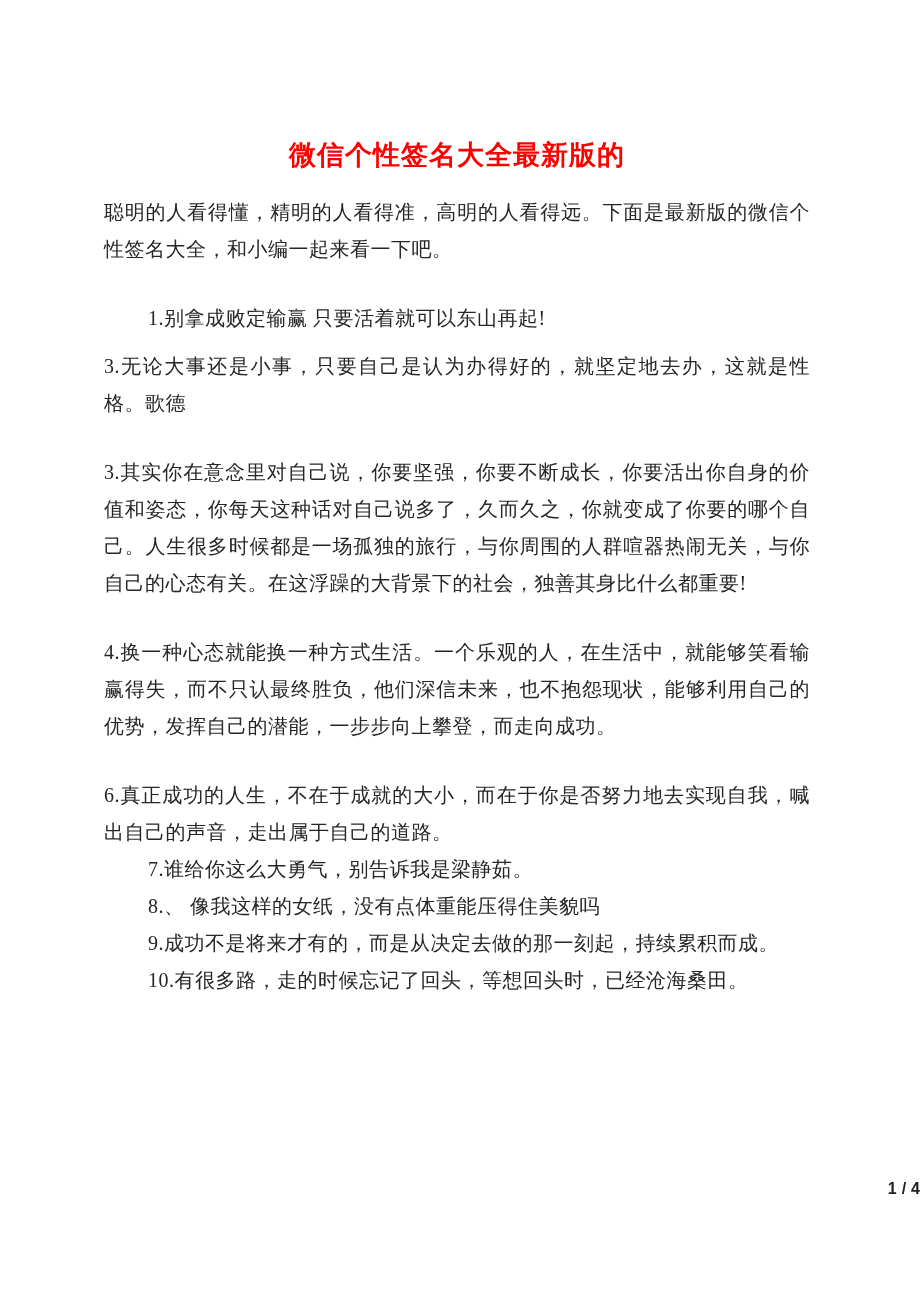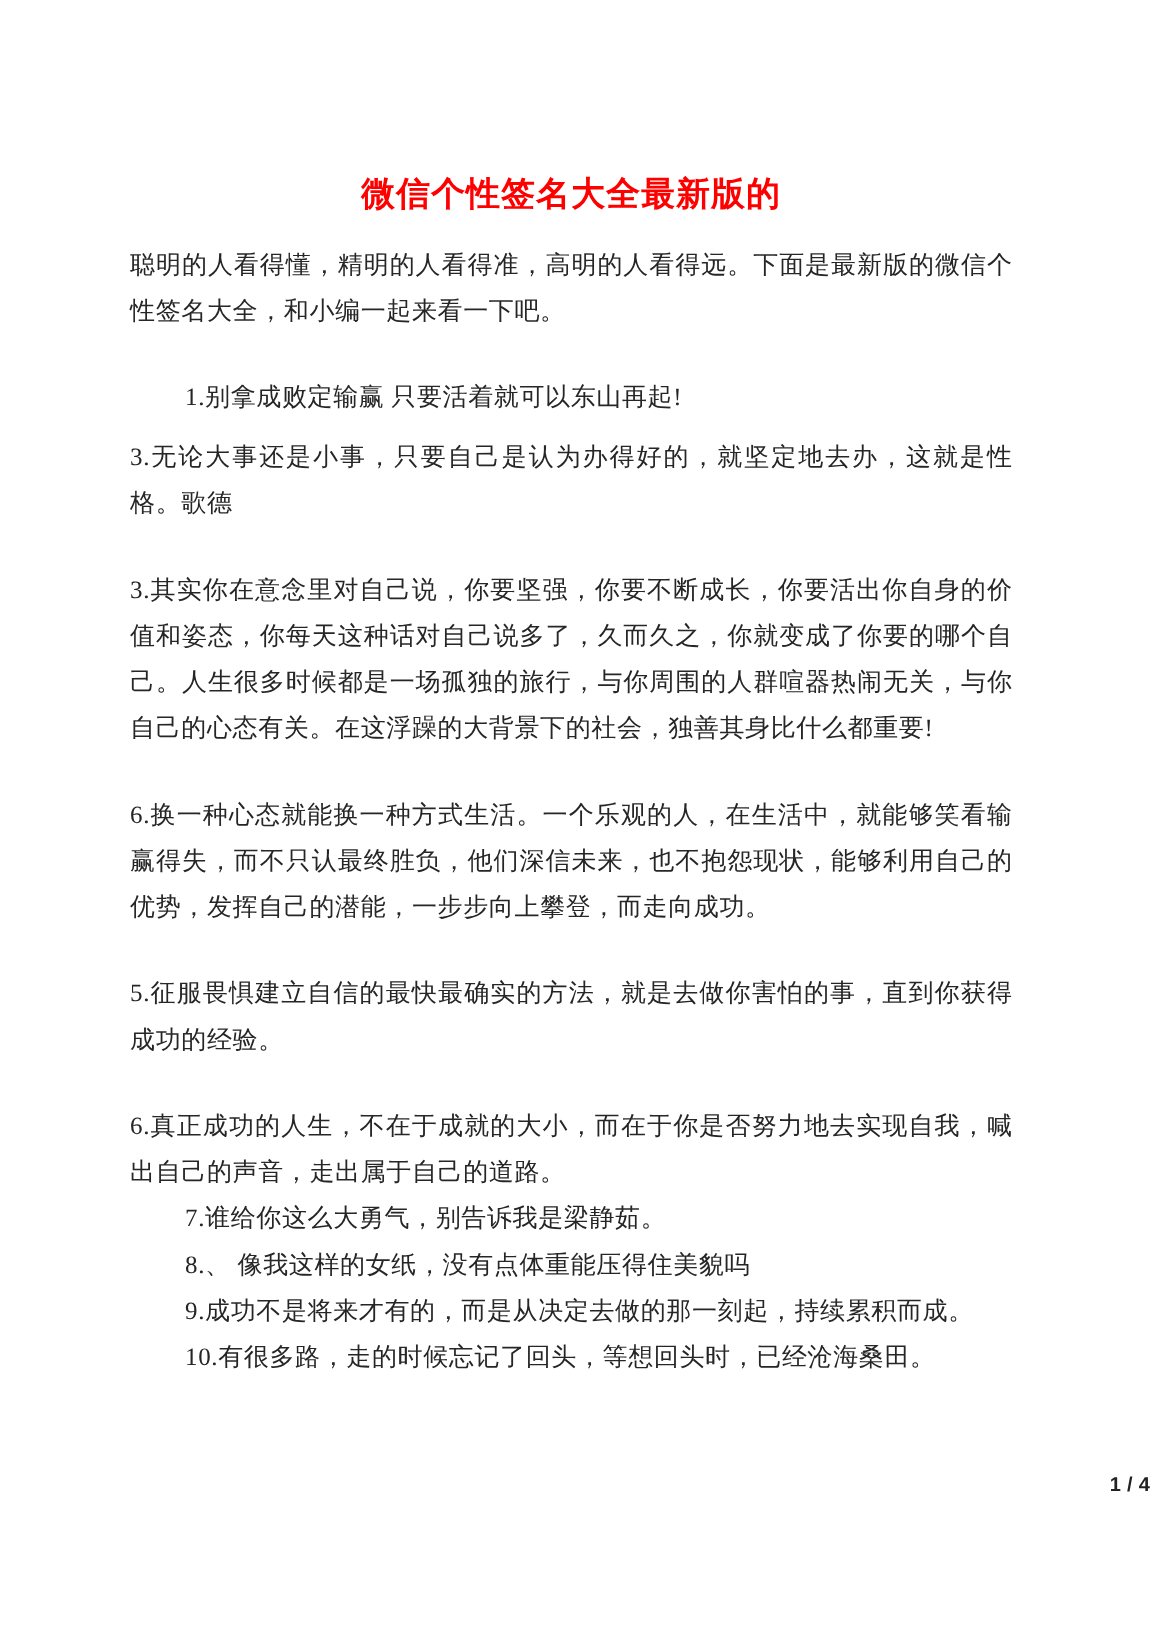--- a/index.html
+++ b/index.html
@@ -64,23 +64,22 @@
     <h1 class="doc-title">微信个性签名大全最新版的</h1>
 
     <p class="para gap-after">聪明的人看得懂，精明的人看得准，高明的人看得远。下面是最新版的微信个性签名大全，和小编一起来看一下吧。</p>
 
     <p class="para indent gap-after-lg">1.别拿成败定输赢 只要活着就可以东山再起!</p>
 
     <p class="para gap-after">3.无论大事还是小事，只要自己是认为办得好的，就坚定地去办，这就是性格。歌德</p>
 
     <p class="para gap-after">3.其实你在意念里对自己说，你要坚强，你要不断成长，你要活出你自身的价值和姿态，你每天这种话对自己说多了，久而久之，你就变成了你要的哪个自己。人生很多时候都是一场孤独的旅行，与你周围的人群喧器热闹无关，与你自己的心态有关。在这浮躁的大背景下的社会，独善其身比什么都重要!</p>
 
-    <p class="para gap-after">6.换一种心态就能换一种方式生活。一个乐观的人，在生活中，就能够笑看输赢得失，而不只认最终胜负，他们深信未来，也不抱怨现状，能够利用自己的优势，发挥自己的潜能，一步步向上攀登，而走向成功。</p>
+    <p class="para gap-after">4.换一种心态就能换一种方式生活。一个乐观的人，在生活中，就能够笑看输赢得失，而不只认最终胜负，他们深信未来，也不抱怨现状，能够利用自己的优势，发挥自己的潜能，一步步向上攀登，而走向成功。</p>
 
-    <p class="para gap-after">5.征服畏惧建立自信的最快最确实的方法，就是去做你害怕的事，直到你获得成功的经验。</p>
 
     <p class="para">6.真正成功的人生，不在于成就的大小，而在于你是否努力地去实现自我，喊出自己的声音，走出属于自己的道路。</p>
 
     <p class="para indent">7.谁给你这么大勇气，别告诉我是梁静茹。</p>
 
     <p class="para indent">8.、 像我这样的女纸，没有点体重能压得住美貌吗</p>
 
     <p class="para indent">9.成功不是将来才有的，而是从决定去做的那一刻起，持续累积而成。</p>
 
     <p class="para indent">10.有很多路，走的时候忘记了回头，等想回头时，已经沧海桑田。</p>

